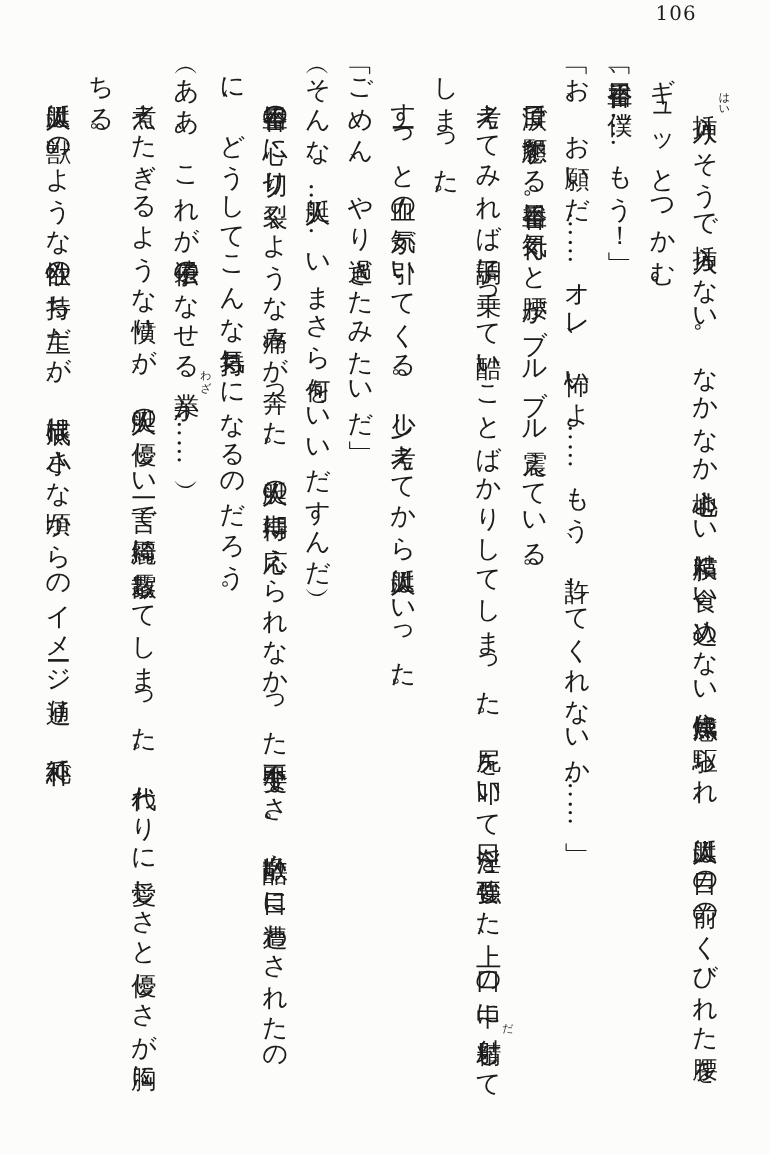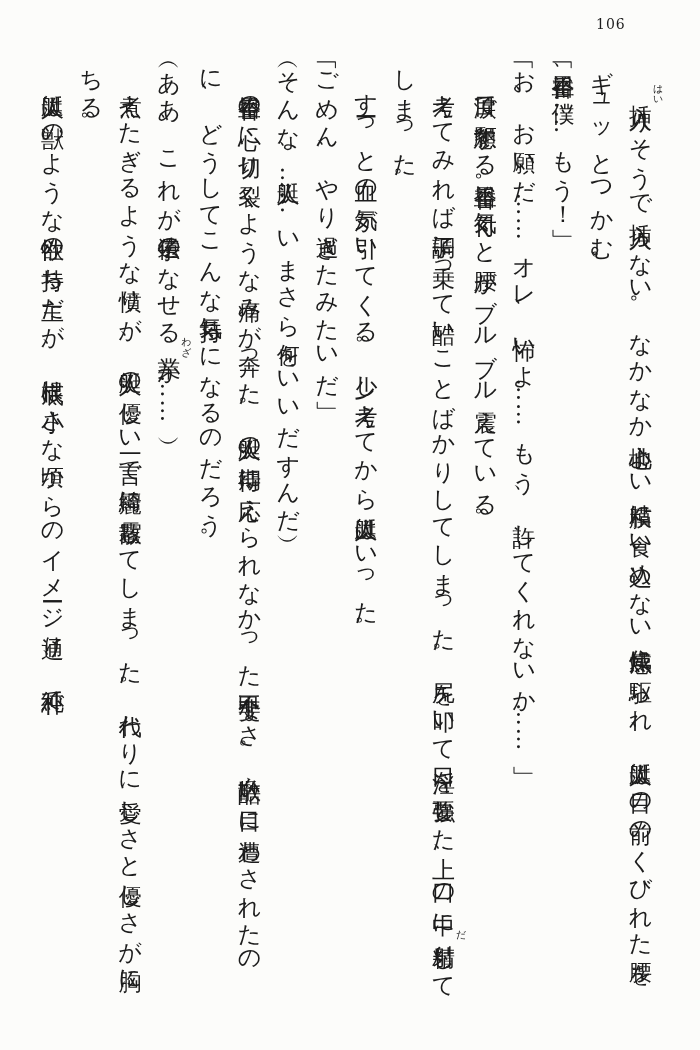--- a/index.html
+++ b/index.html
@@ -10,23 +10,23 @@
     position: relative;
     width: 700px;
     height: 1050px;
     background: var(--paper, #fcfcfa);
     overflow: hidden;
     font-family: "DejaVu Serif", serif;
     color: var(--ink, #1c1c1c);
   }
   .page-number {
     position: absolute;
-    top: 16px;
+    top: 2px;
     left: 596px;
-    font-size: 14px;
+    font-size: 18px;
     letter-spacing: 1px;
     color: var(--ink, #1c1c1c);
   }
   .text-area {
     position: absolute;
     top: 54px;
     right: 37px;
     width: 625px;
     height: 942px;
     writing-mode: vertical-rl;

